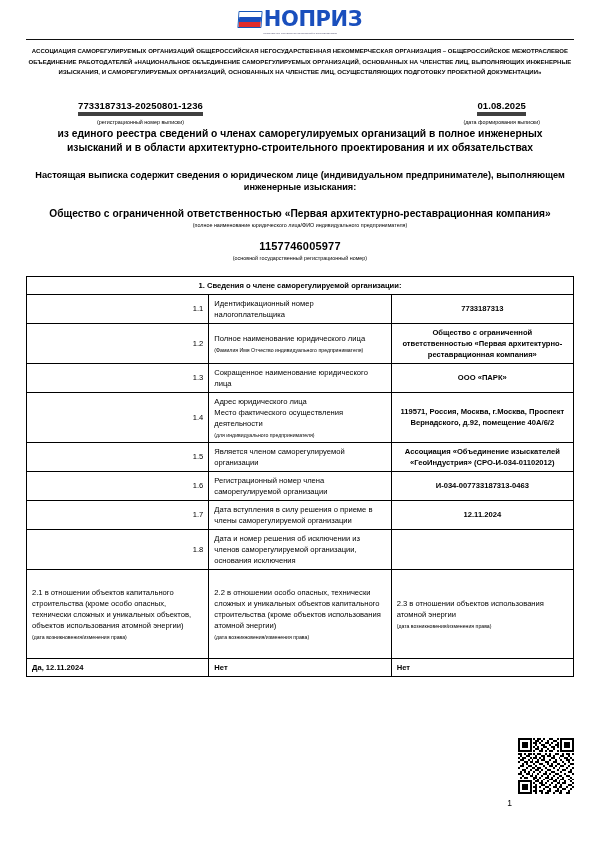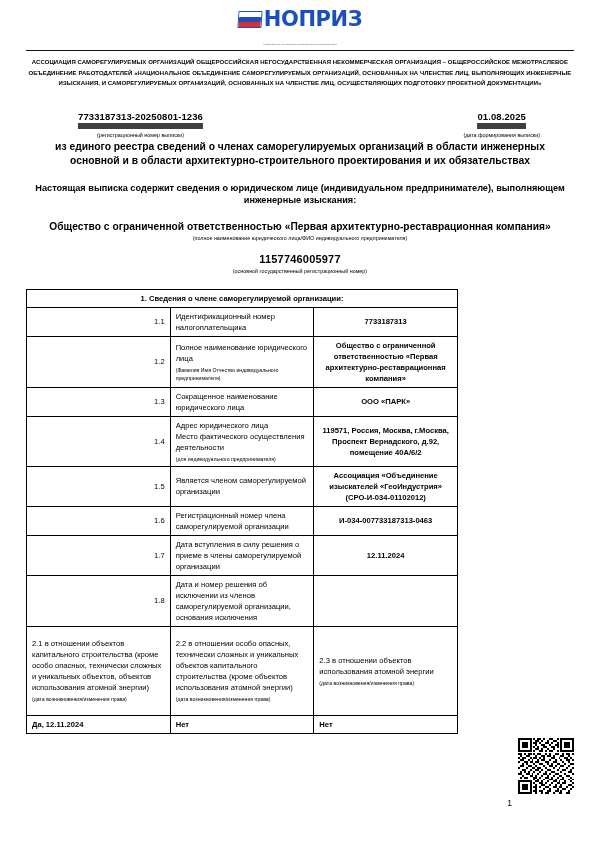--- a/index.html
+++ b/index.html
@@ -26,21 +26,21 @@
   
   .logo-wrap {
     padding-top: 9px;
     display: flex;
     justify-content: center;
     align-items: flex-start;
   }
   .logo {
     display: flex;
     align-items: center;
-    gap: 12px;
+    gap: 1px;
     flex-direction: column;
   }
   .logo-row {
     display: flex;
     align-items: center;
     gap: 2px;
   }
   .flag {
     width: 24px;
     height: 17px;
@@ -96,21 +96,21 @@
   .regrow {
     display: flex;
     justify-content: space-between;
     margin-top: 17px;
     padding: 0 34px 0 52px;
   }
   .regcell { text-align: center; }
   .regval {
     font-size: 9.5px;
     font-weight: bold;
-    border-bottom: 6px solid #404040;
+    border-bottom: 4px solid #404040;
     padding-bottom: 1px;
     display: inline-block;
     letter-spacing: 0.1px;
   }
   .caption {
     font-size: 5.4px;
     line-height: 8px;
     margin-top: 2px;
     text-align: center;
     color: #000;
@@ -149,21 +149,21 @@
   .ogrn {
     text-align: center;
     font-size: 11px;
     font-weight: bold;
     margin-top: 11px;
     letter-spacing: 0.2px;
   }
 
   
   table.reg {
-    width: 432px;
+    width: 548px;
     margin-top: 14px;
     border-collapse: collapse;
     table-layout: fixed;
   }
   table.reg td {
     border: 1px solid #000;
     padding: 3px 5px;
     vertical-align: middle;
     font-size: 7.6px;
     line-height: 11px;
@@ -261,21 +261,21 @@
     <div class="regcell">
       <div class="regval">7733187313-20250801-1236</div>
       <div class="caption">(регистрационный номер выписки)</div>
     </div>
     <div class="regcell">
       <div class="regval">01.08.2025</div>
       <div class="caption">(дата формирования выписки)</div>
     </div>
   </div>
 
-  <div class="doc-subtitle">из единого реестра сведений о членах саморегулируемых организаций в области инженерных основной и в области архитектурно-строительного проектирования и их обязательствах</div>
+  <div class="doc-subtitle">из единого реестра сведений о членах саморегулируемых организаций в полное инженерных изысканий и в области архитектурно-строительного проектирования и их обязательствах</div>
   <div class="lead">Настоящая выписка содержит сведения о юридическом лице (индивидуальном предпринимателе), выполняющем инженерные изыскания:</div>
 
   <div class="entity-name">Общество с ограниченной ответственностью «Первая архитектурно-реставрационная компания»</div>
   <div class="caption">(полное наименование юридического лица/ФИО индивидуального предпринимателя)</div>
   <div class="ogrn">1157746005977</div>
   <div class="caption">(основной государственный регистрационный номер)</div>
 
   <table class="reg">
     <tbody>
       <tr>

